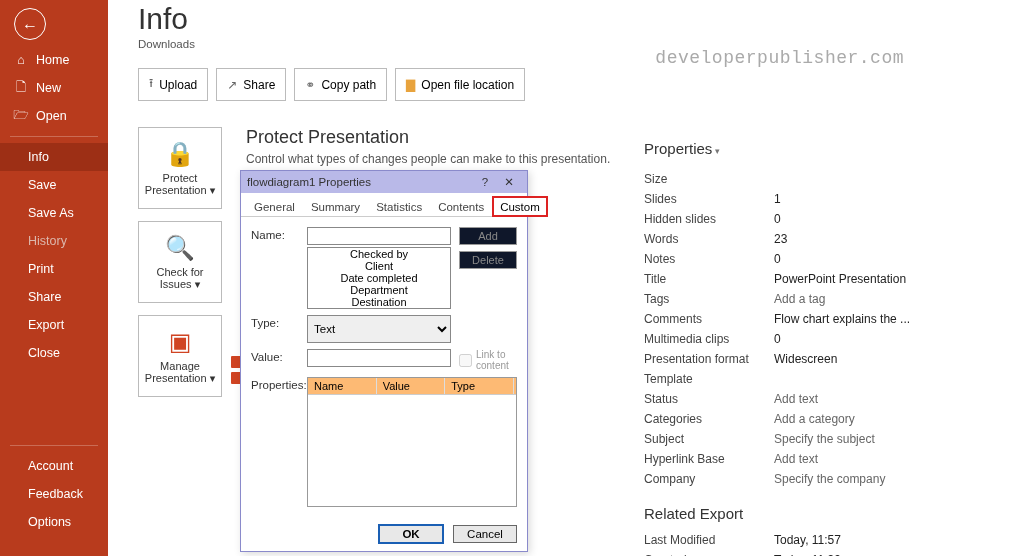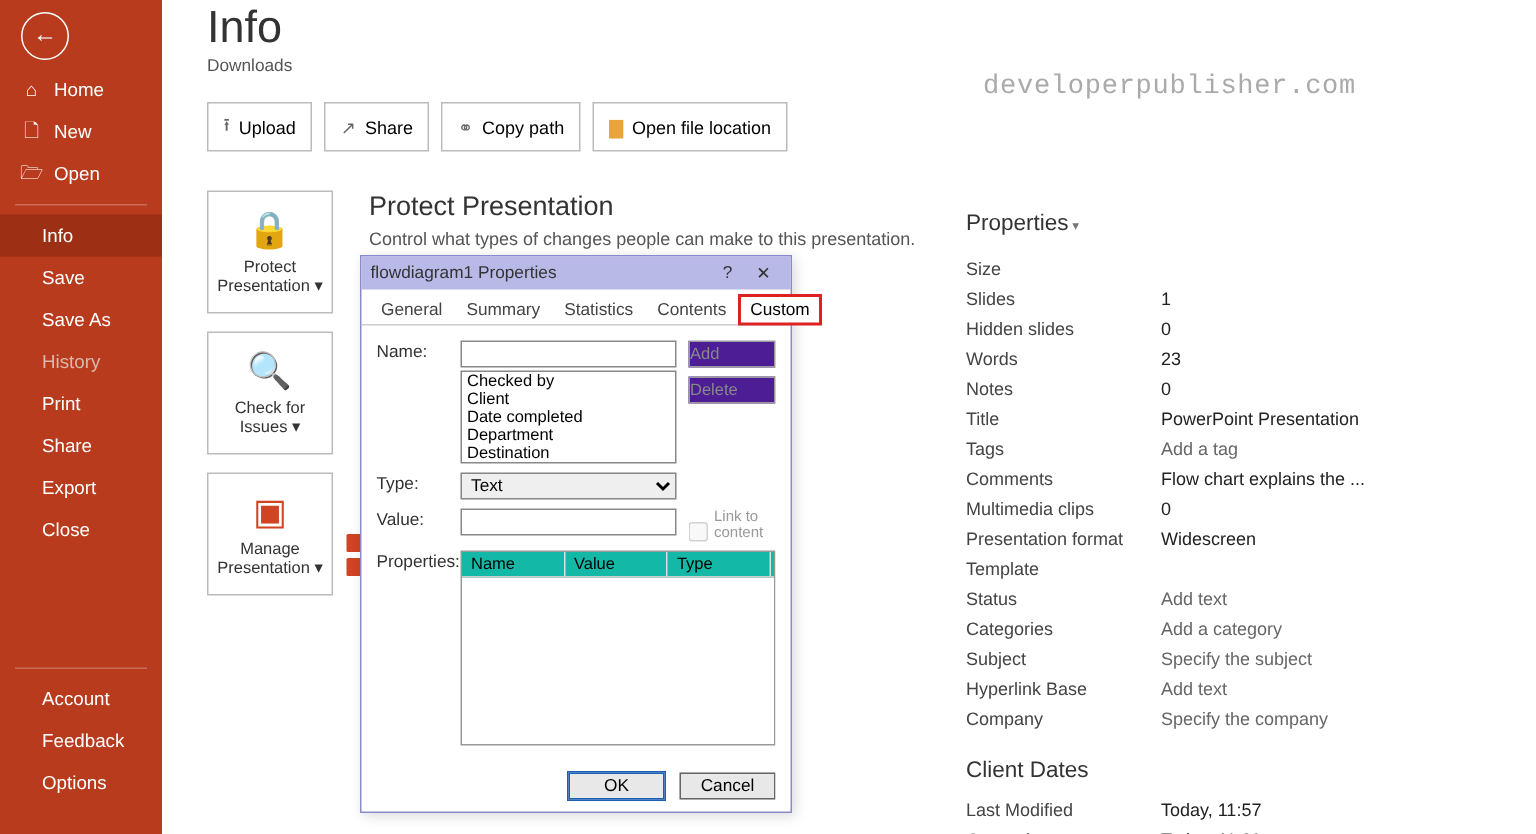--- a/index.html
+++ b/index.html
@@ -49,31 +49,31 @@
 .dlg-title .wbtn { width: 24px; text-align: center; cursor: pointer; color: #333; }
 .dlg-tabs { display: flex; border-bottom: 1px solid #ccc; padding: 4px 6px 0 6px; gap: 2px; }
 .dlg-tab { padding: 3px 6px; border: 1px solid transparent; border-bottom: none; cursor: pointer; color: #444; }
 .dlg-tab.active { border-color: #d22; background: #fff; color: #000; outline: 2px solid #d22; outline-offset: -1px; }
 .dlg-body { padding: 10px 10px 4px 10px; }
 .drow { display: flex; align-items: flex-start; gap: 8px; margin-bottom: 6px; }
 .dl { width: 48px; color: #333; padding-top: 2px; }
 .din { flex: 1; }
 .txtinput { width: 100%; border: 1px solid #888; font-size: 11.5px; padding: 1px 3px; height: 18px; }
 .listbox { width: 100%; height: 62px; border: 1px solid #888; overflow-y: scroll; font-size: 11px; }
-.listbox div { padding: 0 3px; }
-.sel { width: 100%; border: 1px solid #888; font-size: 11.5px; height: 18px; padding: 0 2px; }
+.listbox div { padding: 0 3px; text-align: center; }
+.sel { width: 100%; border: 1px solid #888; font-size: 11.5px; height: 28px; padding: 0 2px; }
 .btncol { width: 58px; display: flex; flex-direction: column; gap: 6px; }
-.dbtn { border: 1px solid #999; background: #4c1d95; font-size: 11px; padding: 2px 0; cursor: pointer; color: #888; }
-.chk { display: inline-flex; align-items: flex-end; gap: 4px; color: #999; }
+.dbtn { border: 1px solid #999; background: #0f172a; font-size: 11px; padding: 2px 0; text-align: center; cursor: pointer; color: #888; }
+.chk { display: inline-flex; align-items: center; gap: 4px; color: #999; }
 .propgrid { width: 100%; border: 1px solid #999; height: 130px; }
-.propgrid-h { display: flex; background: #14b8a6; border-bottom: 1px solid #ccc; font-size: 11px; }
+.propgrid-h { display: flex; background: #fdba74; border-bottom: 1px solid #ccc; font-size: 11px; }
 .propgrid-h div { padding: 2px 6px; border-right: 1px solid #ddd; }
 .dlg-footer { display: flex; justify-content: flex-end; gap: 10px; padding: 8px 10px; }
 .fbtn { width: 64px; border: 1px solid #666; background: #e8e8e8; font-size: 11.5px; padding: 2px 0; text-align: center; cursor: pointer; }
-.fbtn.primary { outline: 1px solid #1a5fb4; border-color: #1a5fb4; }
+.fbtn.primary { outline: 1px solid #1a5fb4; border-color: #1a5fb4; font-weight: bold; }
 
 .sideicons { position: absolute; left: 231px; top: 356px; display: flex; flex-direction: column; gap: 4px; }
 .sideicons div { width: 14px; height: 12px; background: #d04423; border-radius: 1px; }
 </style>
 </head>
 <body>
 
 <div class="sidebar">
   <div class="back-arrow">←</div>
   <div class="nav-item">
@@ -220,21 +220,21 @@
       <span class="pval link">Specify the subject</span>
     </div>
   <div class="prow">
       <span class="plabel">Hyperlink Base</span>
       <span class="pval link">Add text</span>
     </div>
   <div class="prow">
       <span class="plabel">Company</span>
       <span class="pval link">Specify the company</span>
     </div>
-  <div class="rdates-h">Client Dates</div>
+  <div class="rdates-h">Related Export</div>
   <div class="prow">
       <span class="plabel">Last Modified</span>
       <span class="pval">Today, 11:57</span>
     </div>
   <div class="prow">
       <span class="plabel">Created</span>
       <span class="pval">Today, 11:39</span>
     </div>
 
 </div>

